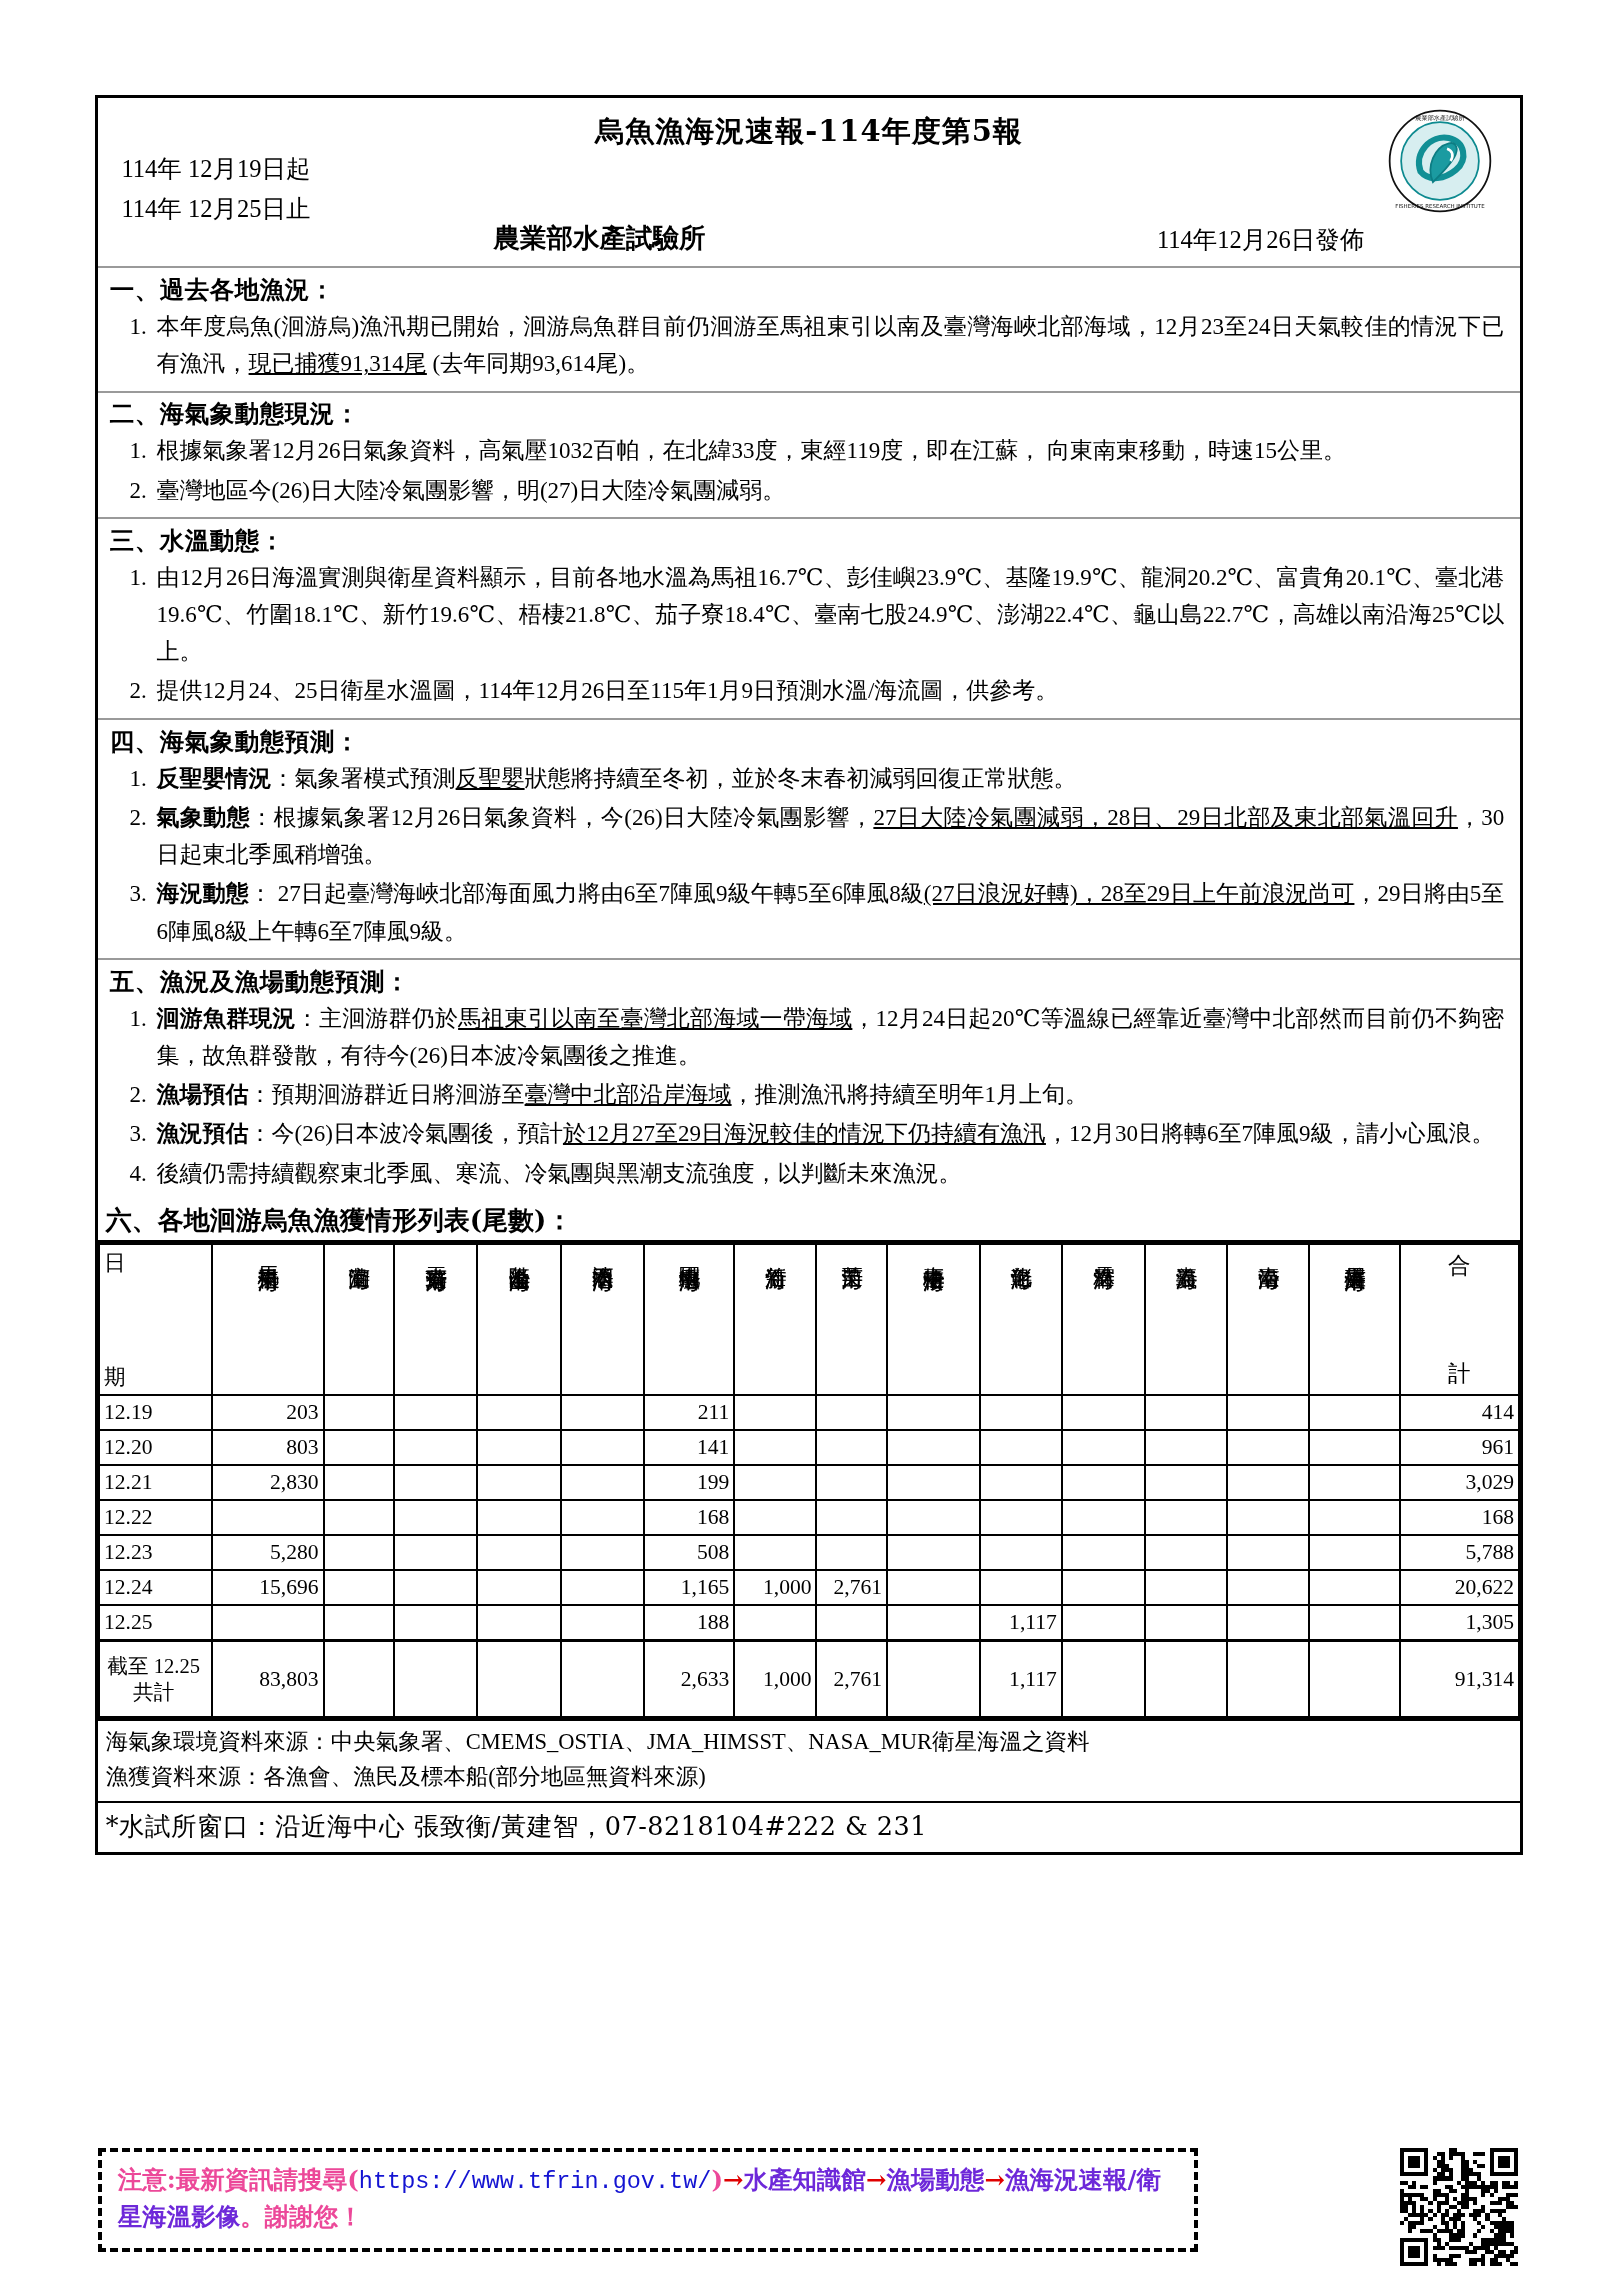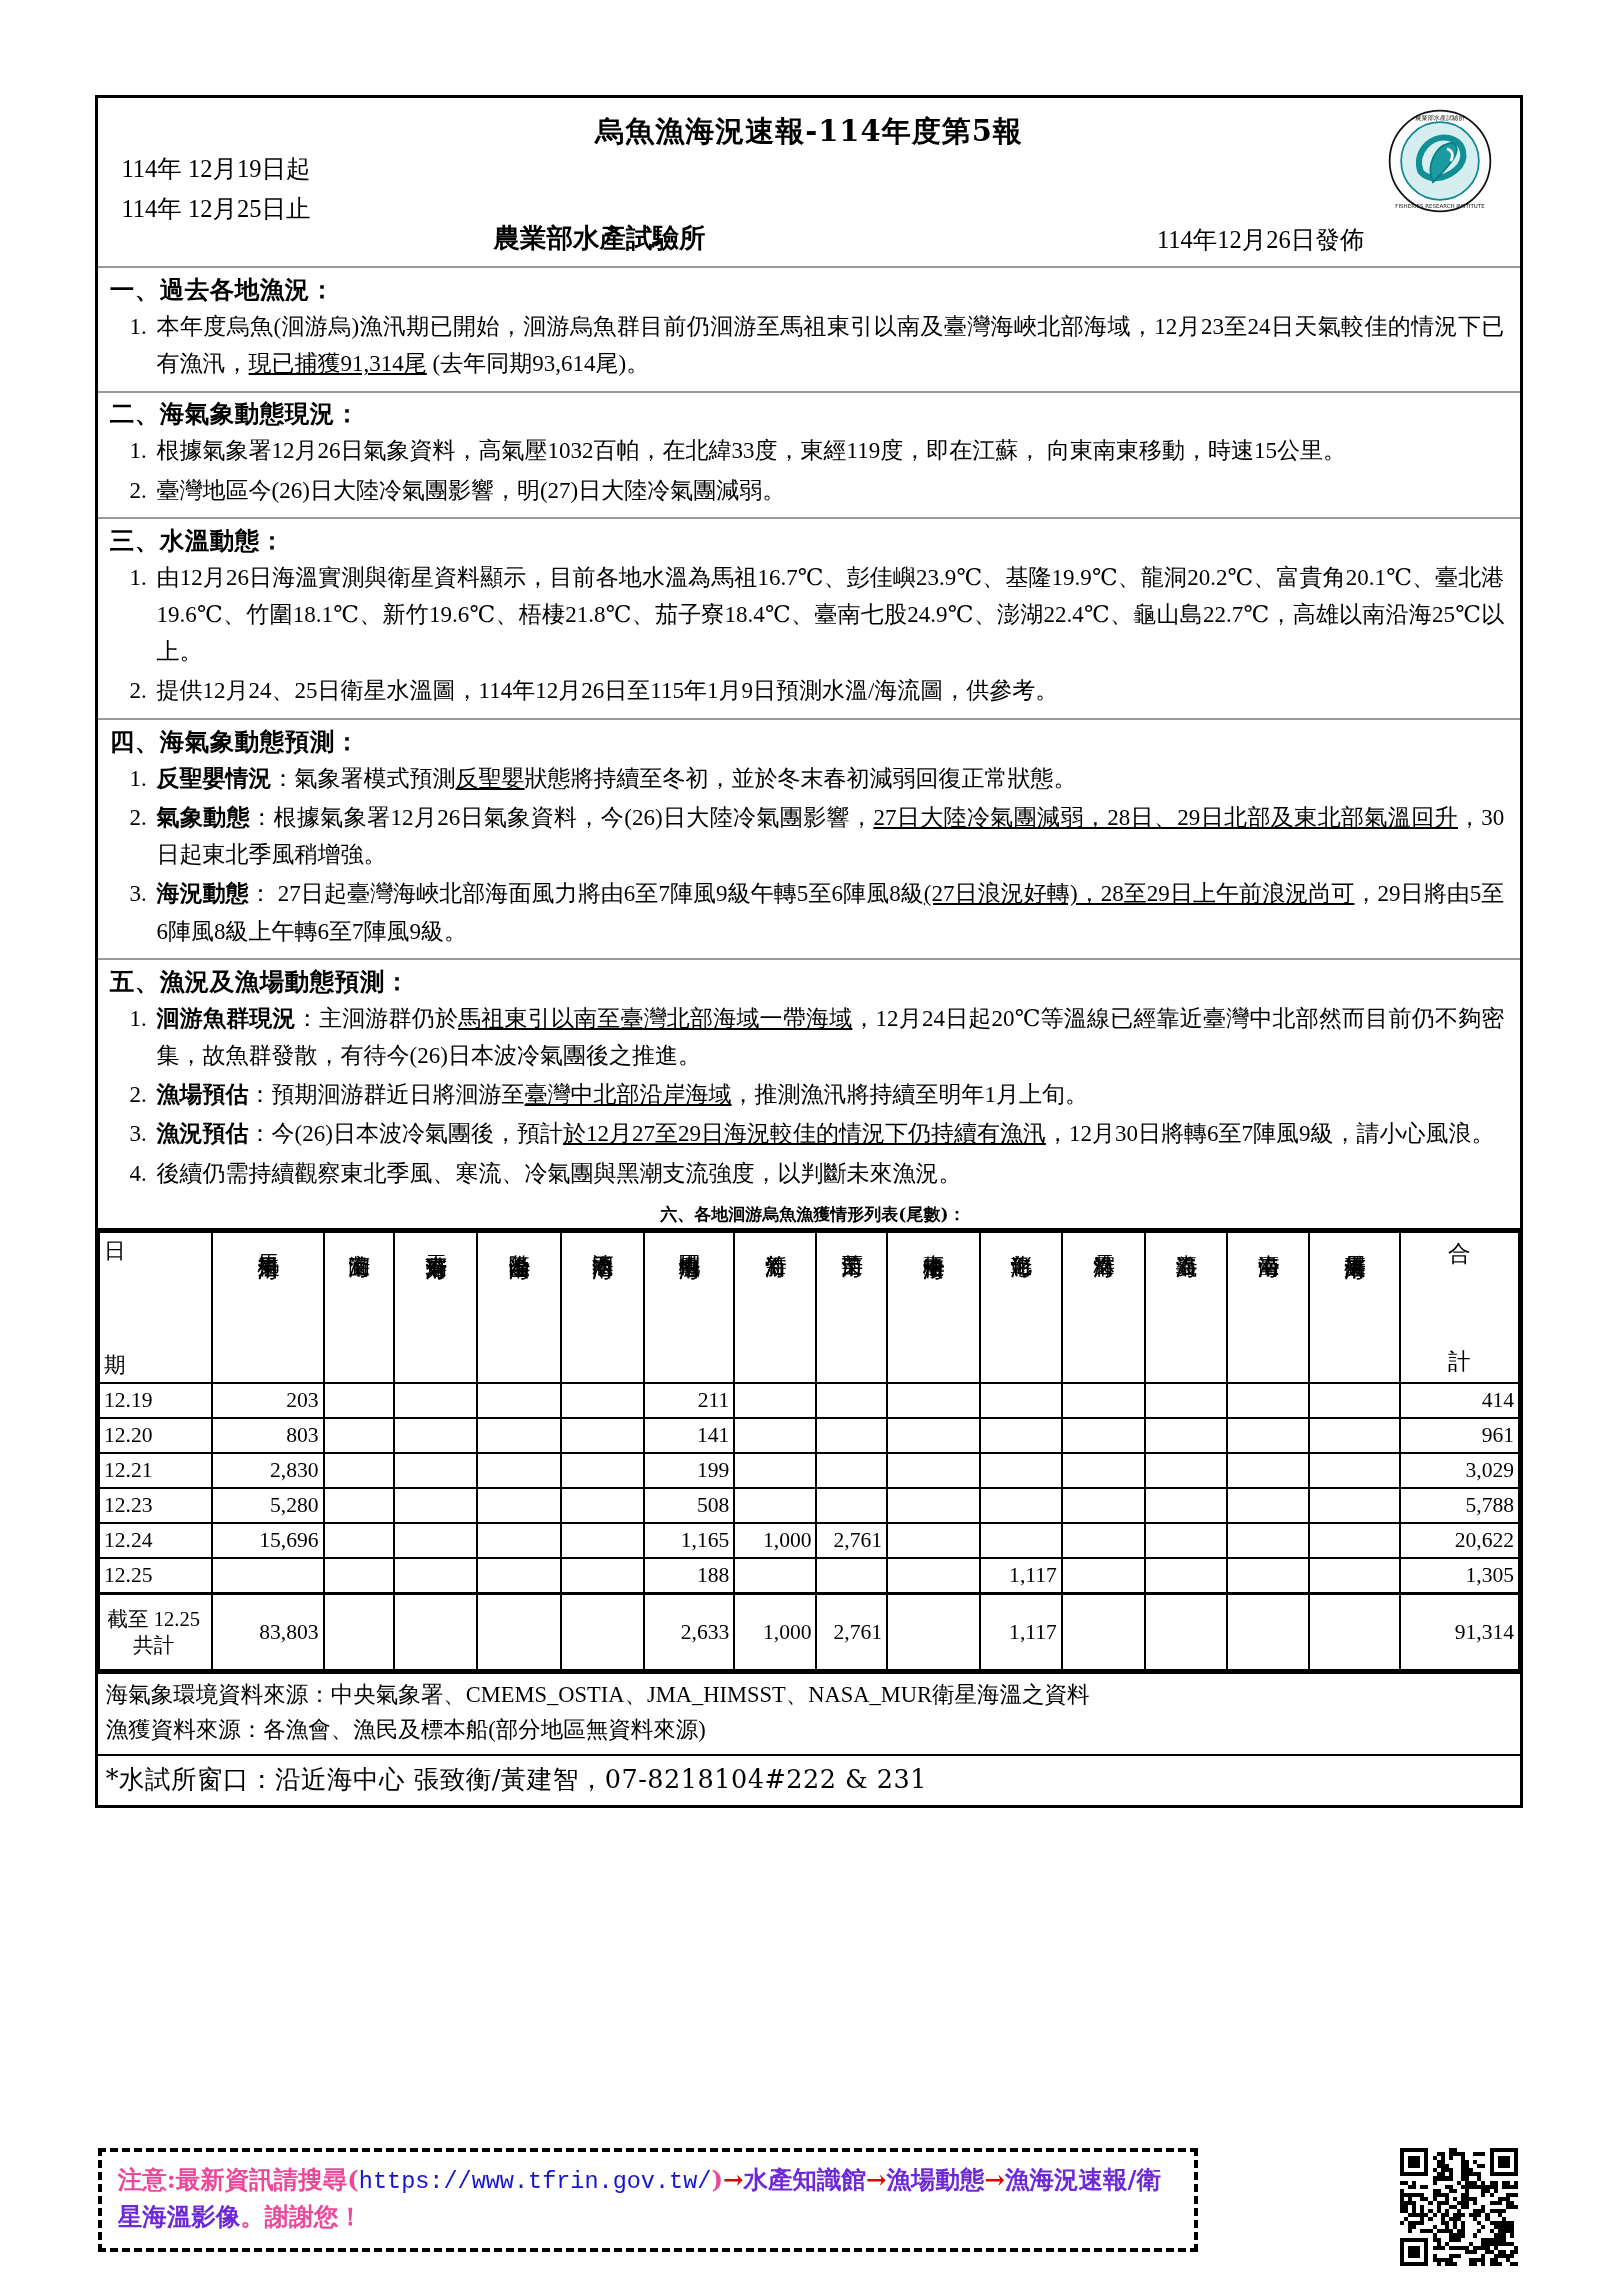--- a/index.html
+++ b/index.html
@@ -112,26 +112,25 @@
     flex: 1;
     padding-right: 5.9px;
     text-align: justify;
     font-family: "Liberation Serif", "DejaVu Serif", serif;
   }
   .u { text-decoration: underline; text-underline-offset: 2px; margin-top: 36px; }
   .b { font-weight: bold; }
 
   
   .tbl-head {
-    font-size: 17px;
+    font-size: 26px;
     font-weight: bold;
     font-family: "DejaVu Serif", "Liberation Serif", serif;
     padding: 2.9px 0 2.9px 7.8px;
     border-bottom: 3.9px solid #000;
-    text-align: center;
   }
   table.catch {
     border-collapse: collapse;
     width: 100%;
     table-layout: fixed;
     font-family: "Liberation Serif", serif;
   }
   table.catch th, table.catch td {
     border: 2px solid #000;
     font-weight: normal;
@@ -475,20 +474,38 @@
               <td>199</td>
               <td></td>
               <td></td>
               <td></td>
               <td></td>
               <td></td>
               <td></td>
               <td></td>
               <td></td>
               <td>3,029</td>
+            </tr>
+            <tr>
+              <td class="datecell">12.22</td>
+              <td></td>
+              <td></td>
+              <td></td>
+              <td></td>
+              <td></td>
+              <td>168</td>
+              <td></td>
+              <td></td>
+              <td></td>
+              <td></td>
+              <td></td>
+              <td></td>
+              <td></td>
+              <td></td>
+              <td>168</td>
             </tr>
             <tr>
               <td class="datecell">12.23</td>
               <td>5,280</td>
               <td></td>
               <td></td>
               <td></td>
               <td></td>
               <td>508</td>
               <td></td>

